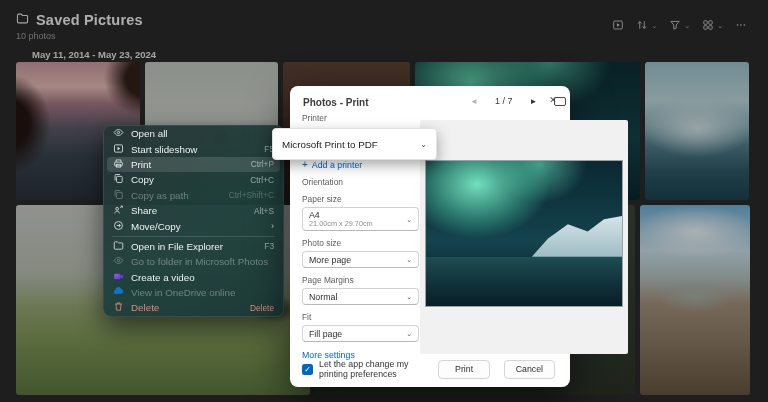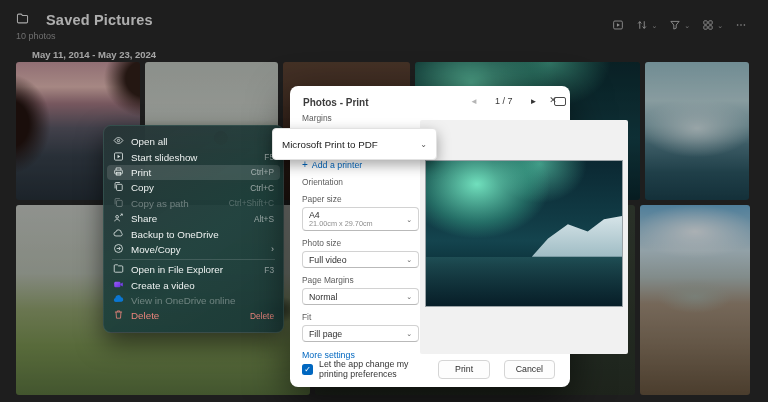--- a/index.html
+++ b/index.html
@@ -3,21 +3,21 @@
 <meta charset="utf-8">
 <style>
   * { margin:0; padding:0; box-sizing:border-box; }
   html,body { width:768px; height:402px; overflow:hidden; }
   body {
     font-family:"Liberation Sans","DejaVu Sans",sans-serif;
     background:#2a2a2a; position:relative; color:#fff;
   }
   
   .header { position:absolute; left:0; top:0; right:0; height:60px; z-index:1; }
-  .title-row { position:absolute; left:16px; top:11px; display:flex; align-items:center; gap:17px; }
+  .title-row { position:absolute; left:16px; top:11px; display:flex; align-items:center; gap:7px; }
   .title-row svg { color:#e8e8e8; }
   .page-title { font-size:14.5px; font-weight:bold; color:#f2f2f2; letter-spacing:.2px; }
   .subtitle { position:absolute; left:16px; top:31px; font-size:9px; color:#9b9b9b; }
   .date-range { position:absolute; left:16px; top:49px; font-size:9.5px; font-weight:bold; color:#e4e4e4; z-index:1;padding-left:16px;}
   .toolbar { position:absolute; right:18px; top:14px; display:flex; align-items:center; gap:6px; color:#c9c9c9; }
   .tbtn { display:flex; align-items:center; gap:3px; padding:3px; border-radius:4px; cursor:pointer; }
   .tbtn .chev { font-size:7px; color:#a8a8a8; line-height:4px; }
   
   .photo { position:absolute; border-radius:3px; overflow:hidden; z-index:0; }
   .ph-venice   { left:16px;  top:62px;  width:124px; height:138px;
@@ -49,21 +49,21 @@
     background:linear-gradient(180deg,#3a4438,#2a3328);}
   .ph-stpeters { left:640px; top:205px; width:110px; height:190px;
     background:
       radial-gradient(ellipse 80% 20% at 50% 14%, rgba(255,255,255,.8), rgba(0,0,0,0) 70%),
       radial-gradient(ellipse 45% 12% at 50% 48%, rgba(168,178,168,.9), rgba(0,0,0,0) 75%),
       linear-gradient(180deg,#6fb0d6 0%,#cadfe8 24%,#b4c2c0 38%,#a3907c 52%,#8d7a64 72%,#68553f 100%);}
   .smoke { position:absolute; inset:0; background:rgba(0,0,0,.28); z-index:2; }
   
   .ctx-menu { position:absolute; left:103px; top:125px; width:181px; z-index:3;
     background:linear-gradient(145deg, rgba(40,53,55,.97) 0%, rgba(30,64,60,.95) 55%, rgba(26,56,54,.96) 100%);
-    border:1px solid rgba(255,255,255,.09); border-radius:8px; padding:8px 3px;
+    border:1px solid rgba(255,255,255,.09); border-radius:8px; padding:0 3px;
     box-shadow:0 10px 26px rgba(0,0,0,.55); }
   .mi { display:flex; align-items:center; height:15.4px; padding:0 6px; gap:7px;
     font-size:9.8px; color:#eef2f1; border-radius:4px; cursor:pointer; }
   .mi svg { flex:0 0 auto; color:#dfe7e5; }
   .mi .lbl { white-space:nowrap; }
   .mi .sc { margin-left:auto; font-size:8.3px; color:rgba(255,255,255,.55); }
   .mi.hl { background:rgba(255,255,255,.13); }
   .mi.disabled, .mi.disabled svg { color:rgba(255,255,255,.34); }
   .mi.disabled .sc { color:rgba(255,255,255,.25); }
   .mi.danger, .mi.danger svg { color:#e8837b; }
@@ -230,39 +230,40 @@
     <span><svg width="11" height="11" viewBox="0 0 16 16" fill="none" stroke="currentColor" stroke-width="1.2">
           <circle cx="6" cy="7" r="2"></circle>
           <path d="M2.5 13.5c.6-2 1.9-3 3.5-3s2.9 1 3.5 3"></path>
           <path d="M10.5 5.5L13.5 3M13.5 3h-2.3M13.5 3v2.3"></path>
         </svg></span>
     <span class="lbl">Share</span>
     <span class="sc">Alt+S</span>
   </div>
   <div class="mi">
     <span><svg width="11" height="11" viewBox="0 0 16 16" fill="none" stroke="currentColor" stroke-width="1.2">
-          <path d="M4.4 11.6a2.9 2.9 0 01-.3-5.8A4 4 0 0112 6.9a2.5 2.5 0 01-.5 4.7z"></path>
-        </svg></span>
-    <span class="lbl">Backup to OneDrive</span>
-  </div>
-  <div class="mi">
-    <span><svg width="11" height="11" viewBox="0 0 16 16" fill="none" stroke="currentColor" stroke-width="1.2">
           <circle cx="8" cy="8" r="5.8"></circle>
           <path d="M5.4 8h5M8.4 5.6L10.8 8l-2.4 2.4"></path>
         </svg></span>
     <span class="lbl">Move/Copy</span>
     <span class="sub-arrow">›</span>
   </div>
   <div class="menu-sep"></div>
   <div class="mi">
     <span><svg width="11" height="11" viewBox="0 0 16 16" fill="none" stroke="currentColor" stroke-width="1.2">
           <path d="M1.8 4A1.4 1.4 0 013.2 2.6h3.2L8 4.2h4.8A1.4 1.4 0 0114.2 5.6v6.4a1.4 1.4 0 01-1.4 1.4H3.2a1.4 1.4 0 01-1.4-1.4z"></path>
         </svg></span>
     <span class="lbl">Open in File Explorer</span>
     <span class="sc">F3</span>
+  </div>
+  <div class="mi disabled">
+    <span><svg width="11" height="11" viewBox="0 0 16 16" fill="none" stroke="currentColor" stroke-width="1.2">
+          <path d="M1.6 8c2-2.9 4.4-4.3 6.4-4.3S12.4 5.1 14.4 8c-2 2.9-4.4 4.3-6.4 4.3S3.6 10.9 1.6 8z"></path>
+          <circle cx="8" cy="8" r="1.7"></circle>
+        </svg></span>
+    <span class="lbl">Go to folder in Microsoft Photos</span>
   </div>
   <div class="mi">
     <span><svg width="11" height="11" viewBox="0 0 16 16">
           <defs>
             <linearGradient id="vg" x1="0" y1="0" x2="1" y2="1">
               <stop offset="0" stop-color="#9a5cf5"></stop>
               <stop offset="1" stop-color="#6a2fe0"></stop>
             </linearGradient>
           </defs>
           <rect x="1.8" y="4" width="9" height="8" rx="2" fill="url(#vg)"></rect>
@@ -289,41 +290,41 @@
   <div class="dlg-title">Photos - Print</div>
   <div class="dlg-nav">
     <span class="nav-arrow disabled">◄</span>
     <span class="page-ind">1 / 7</span>
     <span class="nav-arrow">►</span>
     <span class="frame-icon"></span>
   </div>
   <div class="dlg-close">✕</div>
 
   <div class="dlg-left">
-    <div class="fld-label first">Margins</div>
+    <div class="fld-label first">Printer</div>
     <div class="popup-space"></div>
     <div class="add-printer">
       <span class="plus">+</span>
       <span>Add a printer</span>
     </div>
 
     <div class="fld-label">Orientation</div>
 
     <div class="fld-label">Paper size</div>
     <div class="dd two-line">
       <span class="stack">
         <span>A4</span>
         <span class="sub">21.00cm x 29.70cm</span>
       </span>
       <span class="chev">⌄</span>
     </div>
 
     <div class="fld-label">Photo size</div>
     <div class="dd">
-      <span>Full video</span>
+      <span>More page</span>
       <span class="chev">⌄</span>
     </div>
 
     <div class="fld-label">Page Margins</div>
     <div class="dd">
       <span>Normal</span>
       <span class="chev">⌄</span>
     </div>
 
     <div class="fld-label">Fit</div>

